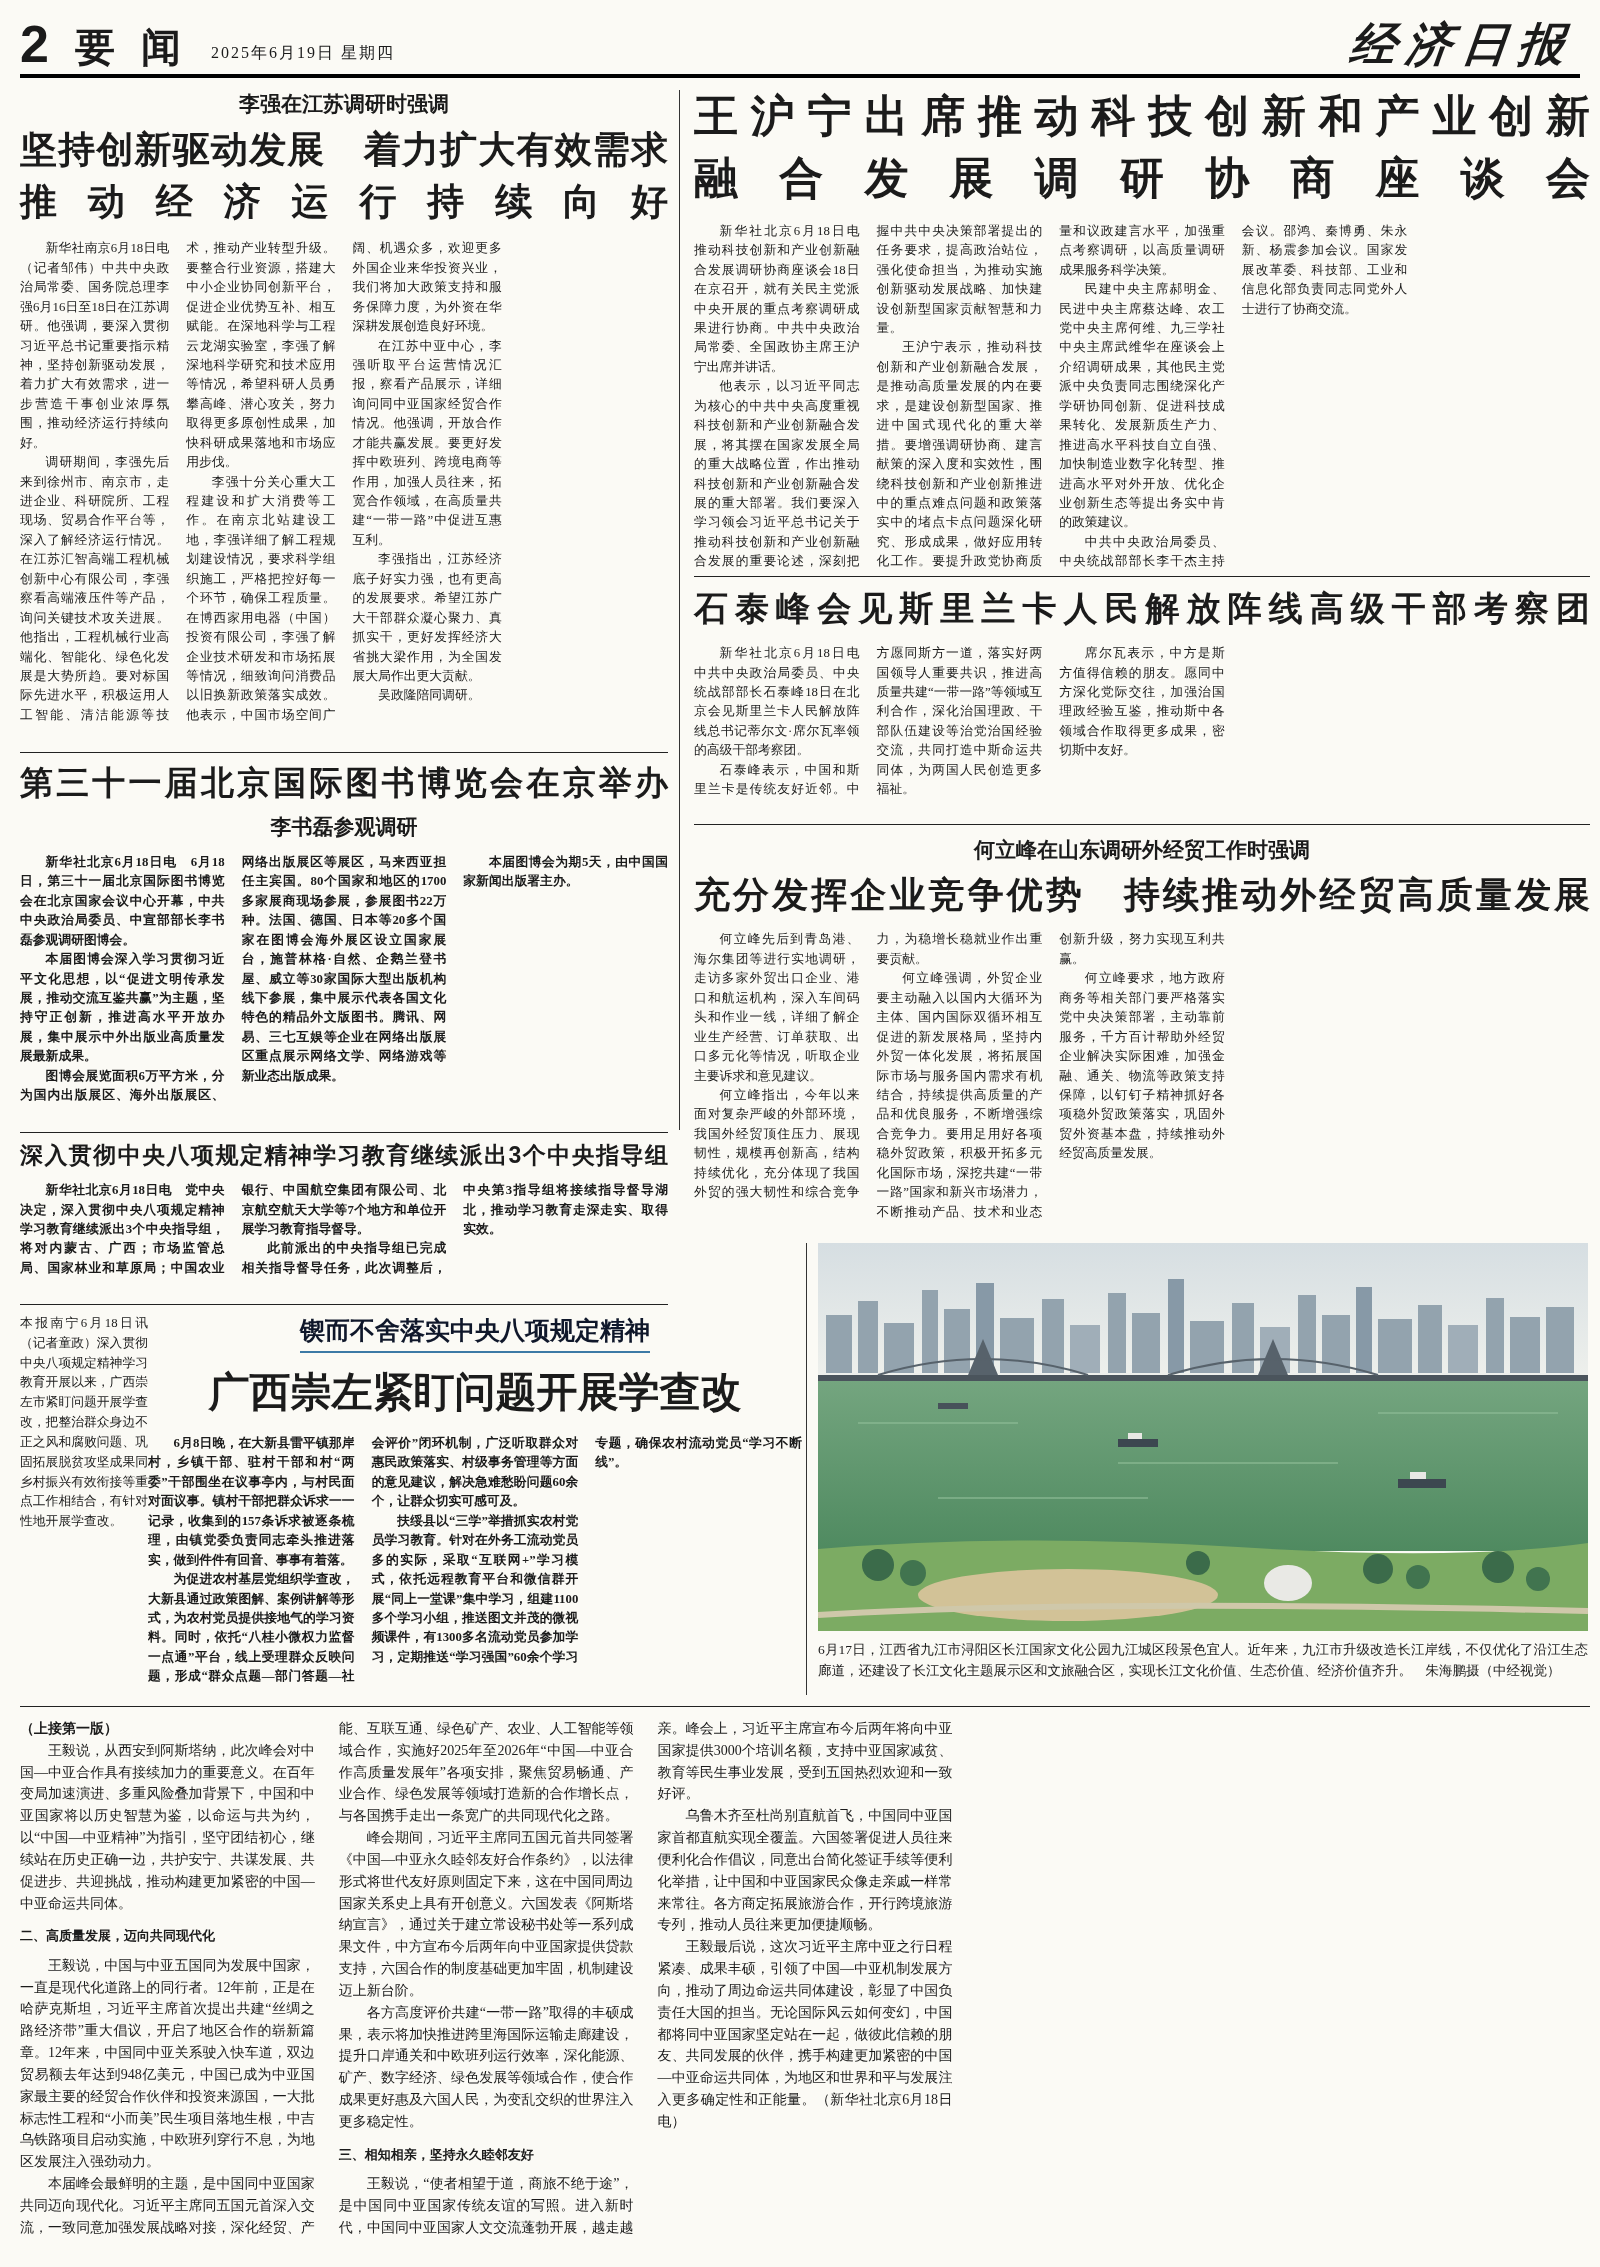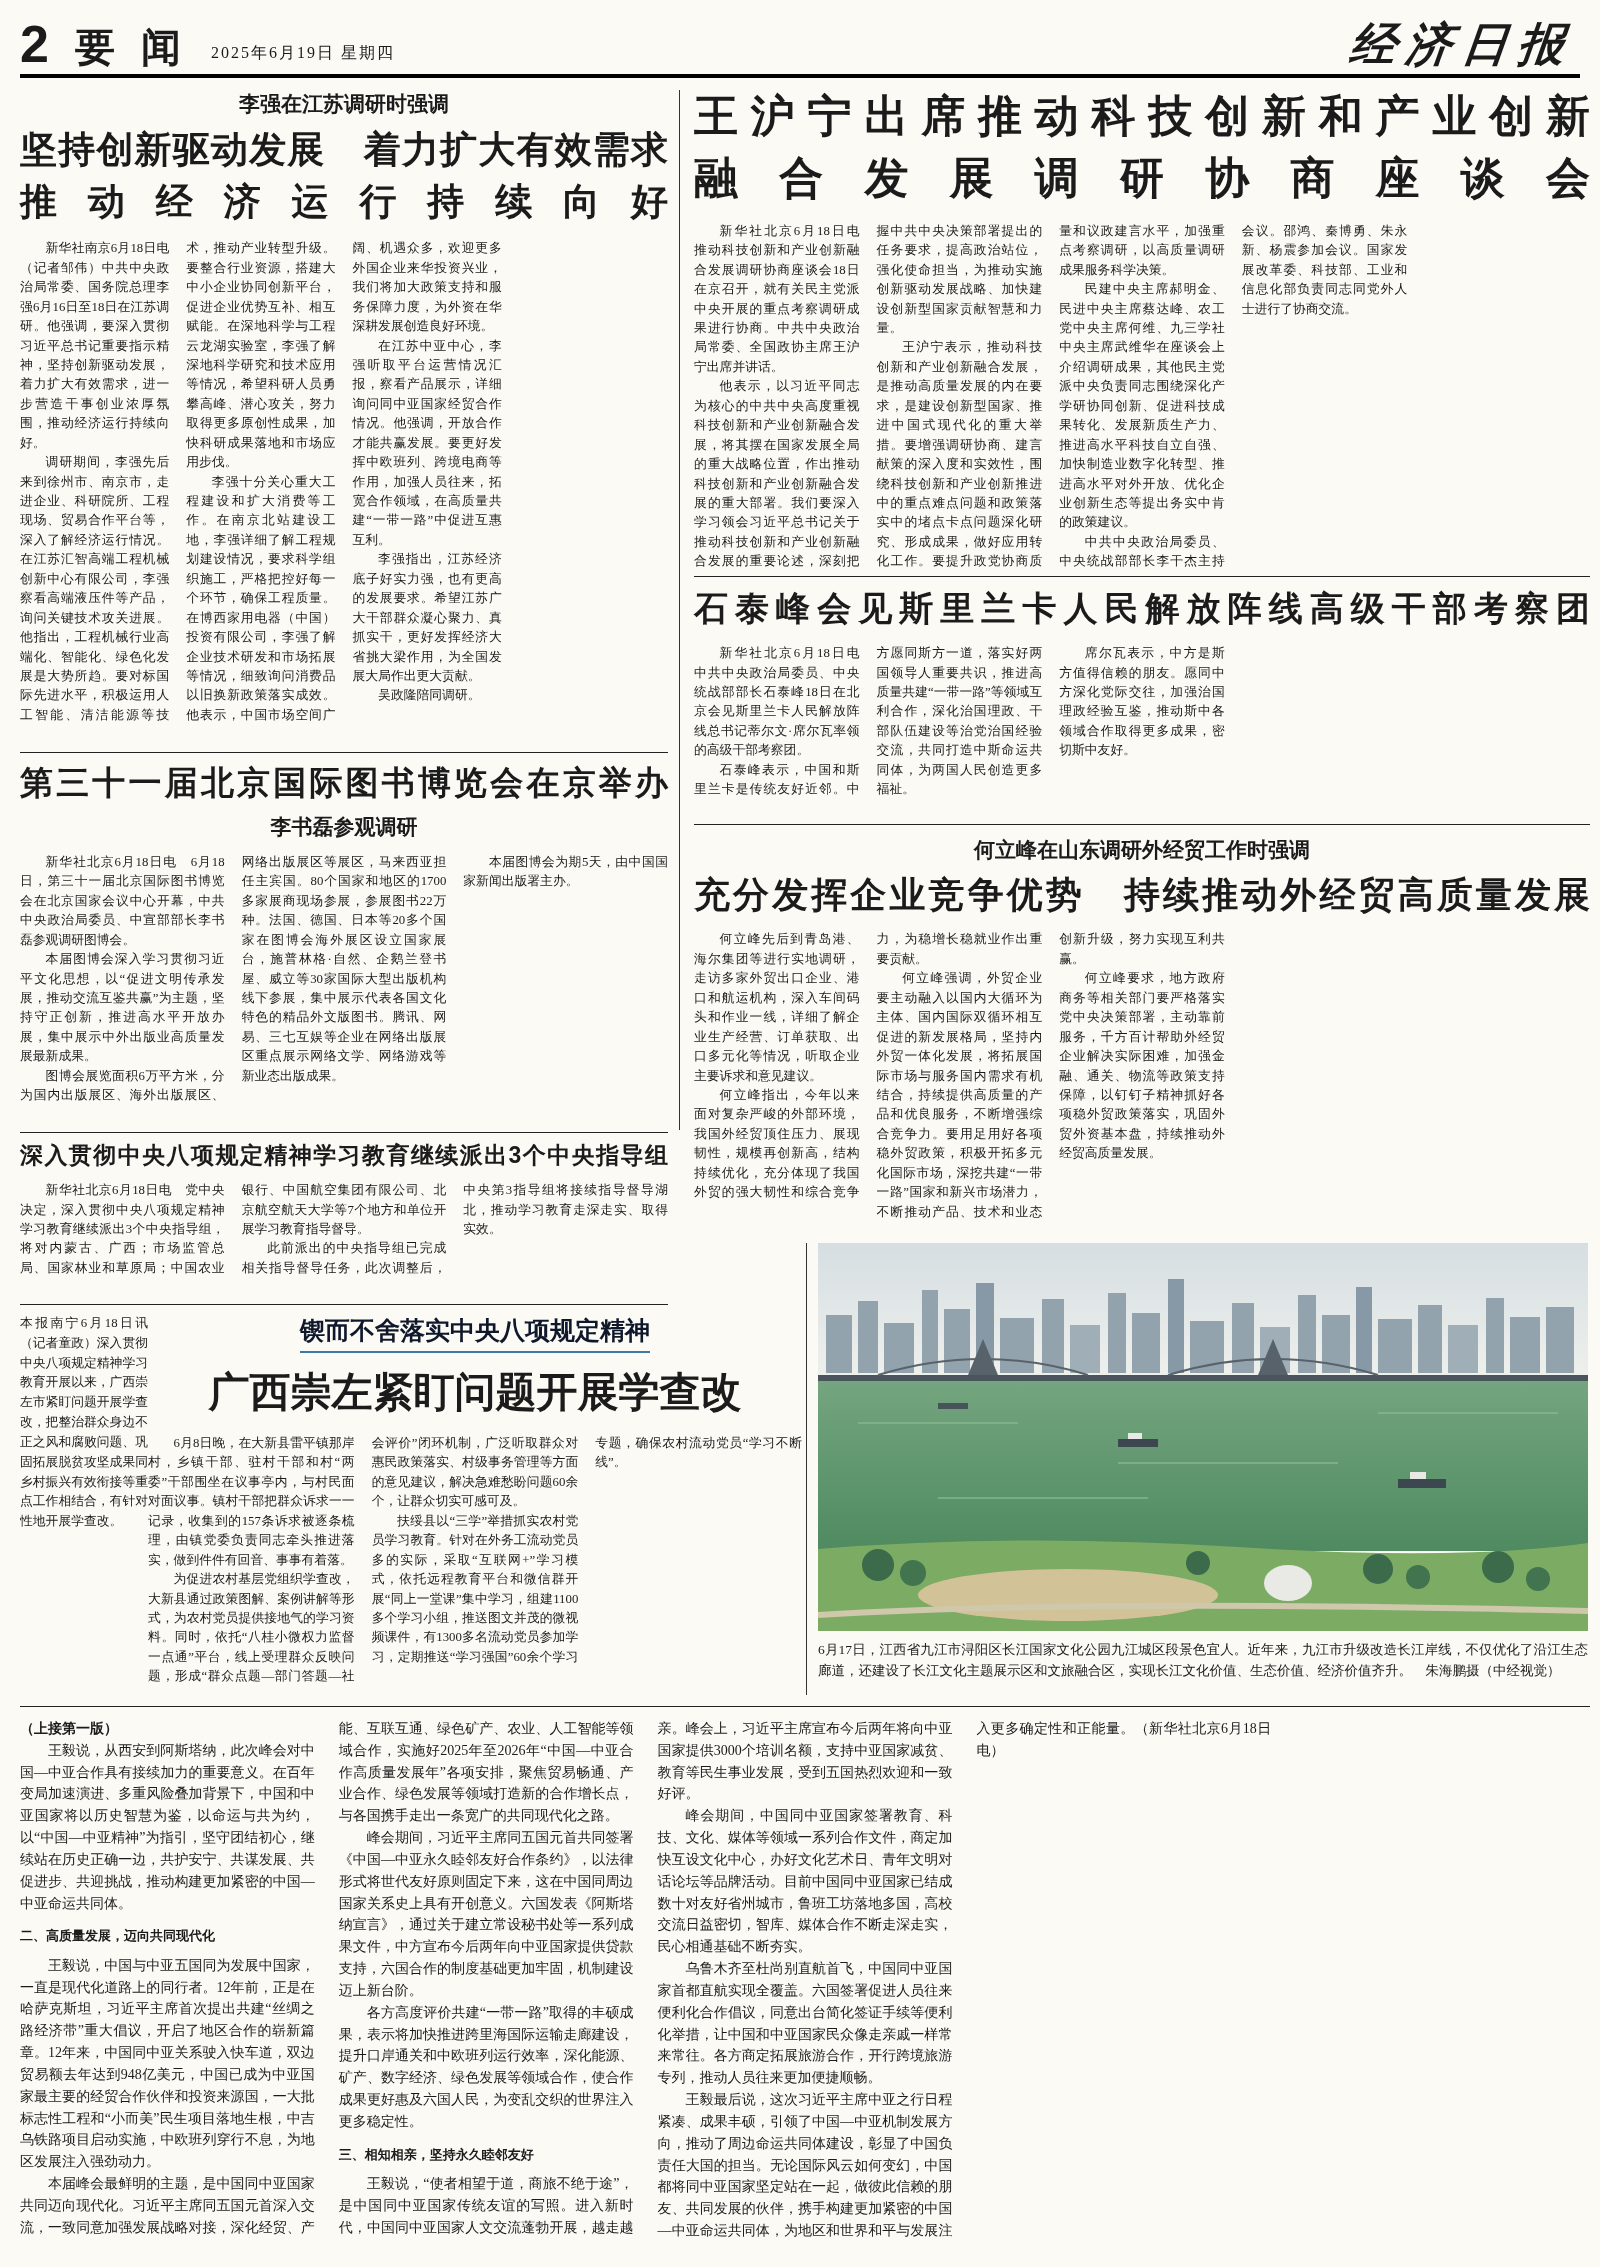--- a/index.html
+++ b/index.html
@@ -16,21 +16,21 @@
   
   .vrule { width:1px; background:#333; }
   .hrule { height:1px; background:#222; }
   
   .kicker { text-align:center; font-weight:bold; font-family:"Liberation Sans",sans-serif; }
   .h-just { font-weight:bold; font-family:"Liberation Sans",sans-serif; text-align:justify; text-align-last:justify; line-height:1.18; }
   .h-center { font-weight:bold; font-family:"Liberation Sans",sans-serif; text-align:center; }
   
   .cols { text-align:justify; font-size:12.8px; line-height:1.52; column-gap:17px; column-fill:auto; overflow:hidden; }
   .cols p, .para { text-indent:2em; }
-  .c3 { column-count:3; } .c4 { column-count:4; } .c5 { column-count:5; }
+  .c3 { column-count:3;font-weight:bold; } .c4 { column-count:4; } .c5 { column-count:5; }
   .caption { font-size:13.5px; line-height:1.55; text-align:justify; }
   .jumpnote { font-weight:bold; text-indent:0 !important; }
   .bsec { font-weight:bold; font-family:"Liberation Sans",sans-serif; font-size:13px; margin:12px 0 8px 0; break-inside:avoid; }
   .bottom { font-size:14px; line-height:1.56; column-count:5; column-gap:24px; column-fill:auto; text-align:justify; overflow:hidden; }
   .bottom p { text-indent:2em; }
   .gx-wrap { display:flex; }
   .gx-intro { width:128px; flex:0 0 128px; font-size:12.8px; line-height:1.55; text-align:justify; overflow:hidden; }
   .gx-kicker { color:#0f172a; font-size:25px; font-weight:bold; text-align:center; font-family:"Liberation Sans",sans-serif; }
   .gx-kicker span { display:inline-block; border-bottom:2px solid #3c7aa6; padding-bottom:4px; }
 </style>
@@ -223,19 +223,18 @@
     <h4 class="bsec">二、高质量发展，迈向共同现代化</h4>
     <div>
         <p class="para">王毅说，中国与中亚五国同为发展中国家，一直是现代化道路上的同行者。12年前，正是在哈萨克斯坦，习近平主席首次提出共建“丝绸之路经济带”重大倡议，开启了地区合作的崭新篇章。12年来，中国同中亚关系驶入快车道，双边贸易额去年达到948亿美元，中国已成为中亚国家最主要的经贸合作伙伴和投资来源国，一大批标志性工程和“小而美”民生项目落地生根，中吉乌铁路项目启动实施，中欧班列穿行不息，为地区发展注入强劲动力。</p>
         <p class="para">本届峰会最鲜明的主题，是中国同中亚国家共同迈向现代化。习近平主席同五国元首深入交流，一致同意加强发展战略对接，深化经贸、产能、互联互通、绿色矿产、农业、人工智能等领域合作，实施好2025年至2026年“中国—中亚合作高质量发展年”各项安排，聚焦贸易畅通、产业合作、绿色发展等领域打造新的合作增长点，与各国携手走出一条宽广的共同现代化之路。</p>
         <p class="para">峰会期间，习近平主席同五国元首共同签署《中国—中亚永久睦邻友好合作条约》，以法律形式将世代友好原则固定下来，这在中国同周边国家关系史上具有开创意义。六国发表《阿斯塔纳宣言》，通过关于建立常设秘书处等一系列成果文件，中方宣布今后两年向中亚国家提供贷款支持，六国合作的制度基础更加牢固，机制建设迈上新台阶。</p>
         <p class="para">各方高度评价共建“一带一路”取得的丰硕成果，表示将加快推进跨里海国际运输走廊建设，提升口岸通关和中欧班列运行效率，深化能源、矿产、数字经济、绿色发展等领域合作，使合作成果更好惠及六国人民，为变乱交织的世界注入更多稳定性。</p>
       </div>
     <h4 class="bsec">三、相知相亲，坚持永久睦邻友好</h4>
     <div>
         <p class="para">王毅说，“使者相望于道，商旅不绝于途”，是中国同中亚国家传统友谊的写照。进入新时代，中国同中亚国家人文交流蓬勃开展，越走越亲。峰会上，习近平主席宣布今后两年将向中亚国家提供3000个培训名额，支持中亚国家减贫、教育等民生事业发展，受到五国热烈欢迎和一致好评。</p>
-        <p class="para">峰会期间，中国同中亚国家签署教育、科技、文化、媒体等领域一系列合作文件，商定加快互设文化中心，办好文化艺术日、青年文明对话论坛等品牌活动。目前中国同中亚国家已结成数十对友好省州城市，鲁班工坊落地多国，高校交流日益密切，智库、媒体合作不断走深走实，民心相通基础不断夯实。</p>
         <p class="para">乌鲁木齐至杜尚别直航首飞，中国同中亚国家首都直航实现全覆盖。六国签署促进人员往来便利化合作倡议，同意出台简化签证手续等便利化举措，让中国和中亚国家民众像走亲戚一样常来常往。各方商定拓展旅游合作，开行跨境旅游专列，推动人员往来更加便捷顺畅。</p>
         <p class="para">王毅最后说，这次习近平主席中亚之行日程紧凑、成果丰硕，引领了中国—中亚机制发展方向，推动了周边命运共同体建设，彰显了中国负责任大国的担当。无论国际风云如何变幻，中国都将同中亚国家坚定站在一起，做彼此信赖的朋友、共同发展的伙伴，携手构建更加紧密的中国—中亚命运共同体，为地区和世界和平与发展注入更多确定性和正能量。（新华社北京6月18日电）</p>
       </div>
   </div>
 
 </div>
 
 </body></html>

